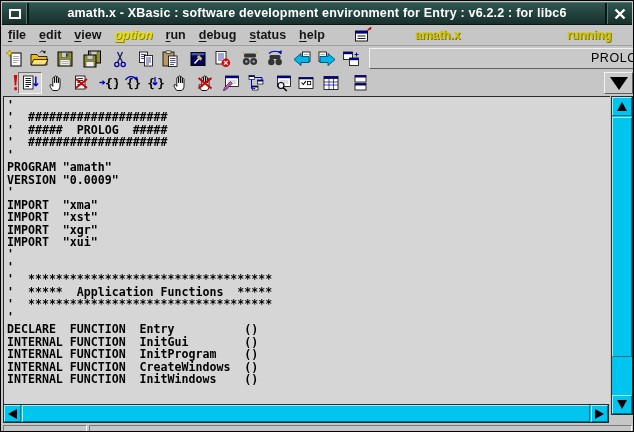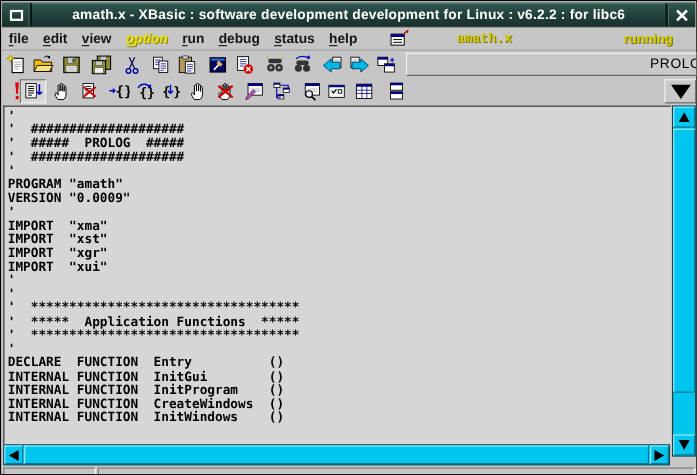--- a/index.html
+++ b/index.html
@@ -35,21 +35,21 @@
     background:#c6c6c6; border-bottom:1px solid #a0a0a0;
   }
   .menu-items { position:absolute; left:6px; top:0; height:100%; display:flex; gap:13px; align-items:center; }
   .menu-item { font-size:12.5px; font-weight:bold; color:#151515; cursor:default; }
   .menu-item .ul { text-decoration:underline; text-underline-offset:2px; }
   .menu-item.hl { color:var(--menu-yellow); text-shadow:1px 1px 0 #8a8400;font-style:italic; }
   .yellow-label {
     position:absolute; top:3px; font-size:12px; font-weight:bold;
     color:var(--yellow); text-shadow:1px 1px 0 #797300;
   }
-  #session-name { left:413px;font-family:Liberation Mono, monospace; } #run-state { left:521px;padding-left:44px; }
+  #session-name { left:413px; } #run-state { left:521px;padding-left:44px; }
   #tearoff { position:absolute; left:351px; top:1px; width:20px; height:19px; }
   
   .icon-btn {
     position:absolute; width:24px; height:22px;
     display:flex; align-items:center; justify-content:center;
     border:1px solid transparent;
   }
   .icon-btn svg { display:block; }
   .icon-btn.pressed {
     background:#d6d6d6;
@@ -114,21 +114,21 @@
 </style>
 </head>
 <body>
 
 <div id="win" style="--cyan: #00c6ef; --yellow: #d2c600; --menu-yellow: #e8e000; --red: #dd0000; --navy: #000080; --titlebar: #24443f;">
 
   <div class="titlebar">
     <div class="tb-btn left">
       <span class="menu-box"></span>
     </div>
-    <div class="title-text">amath.x - XBasic : software development development for Linux : v6.2.2 : for libc6</div>
+    <div class="title-text">amath.x - XBasic : software development environment for Entry : v6.2.2 : for libc6</div>
     <div class="tb-btn right">
       <svg width="14" height="14" viewBox="0 0 14 14">
         <path d="M2.5 2.5l9 9M11.5 2.5l-9 9" stroke="#fff" stroke-width="2.4"></path>
       </svg>
     </div>
   </div>
 
   <div class="menubar">
     <div class="menu-items">
         <div class="menu-item"><span class="ul">f</span>ile</div>

